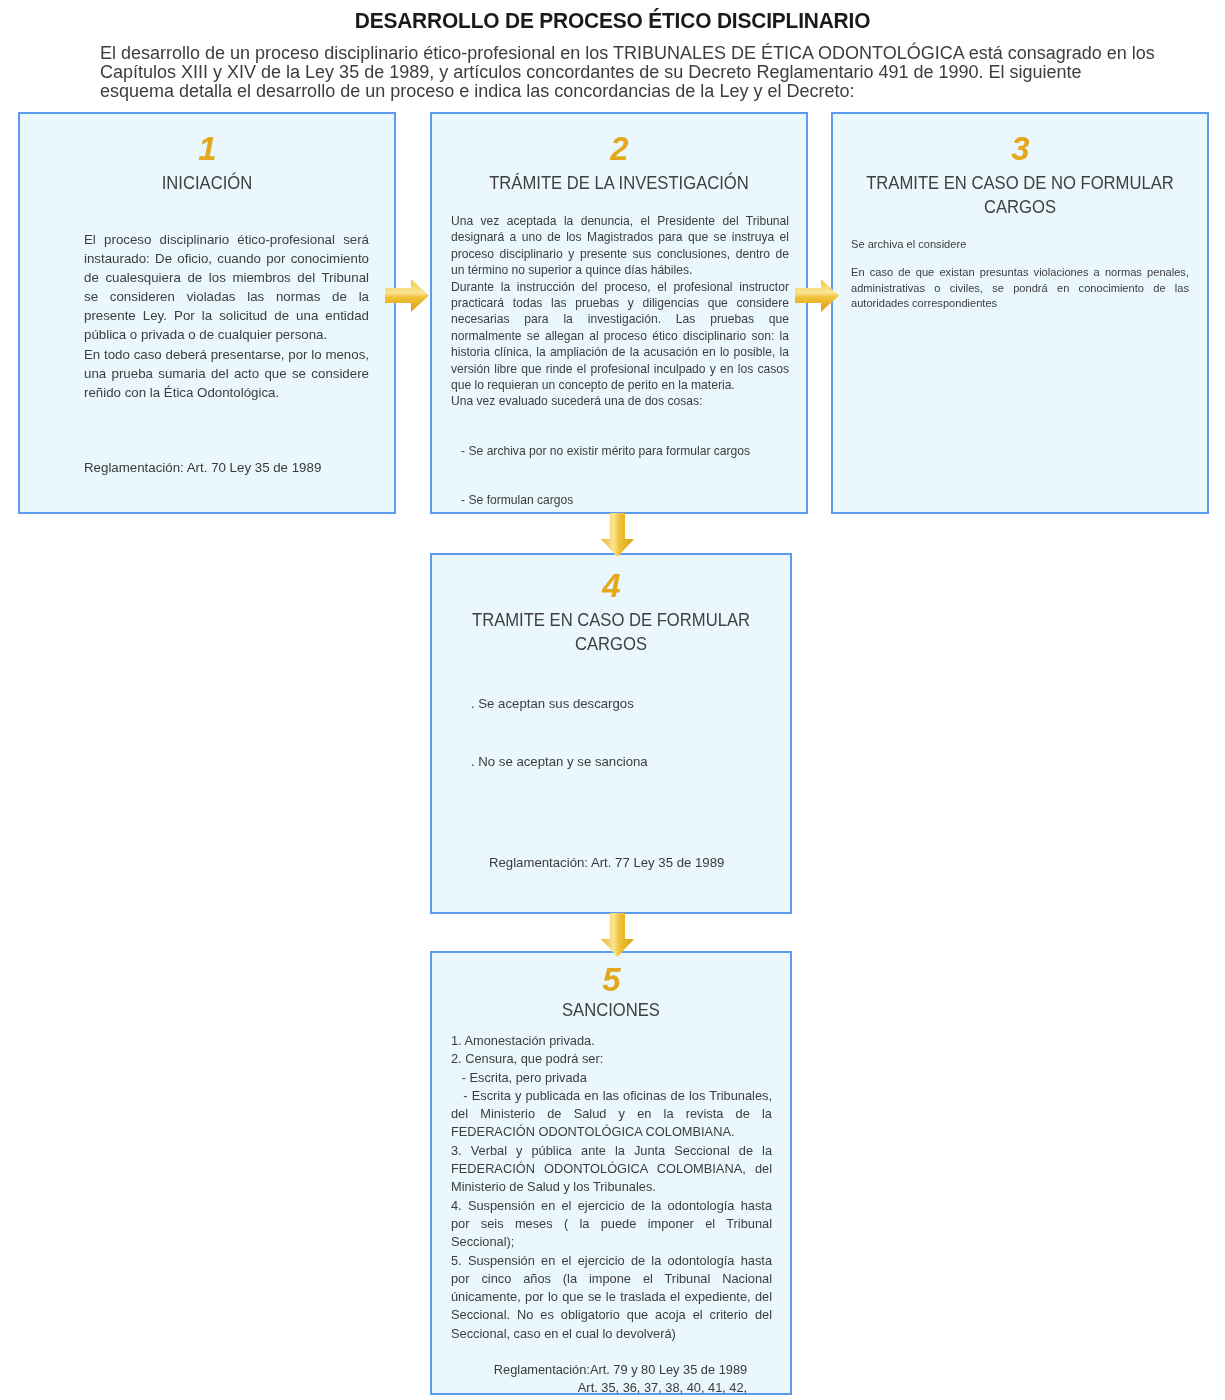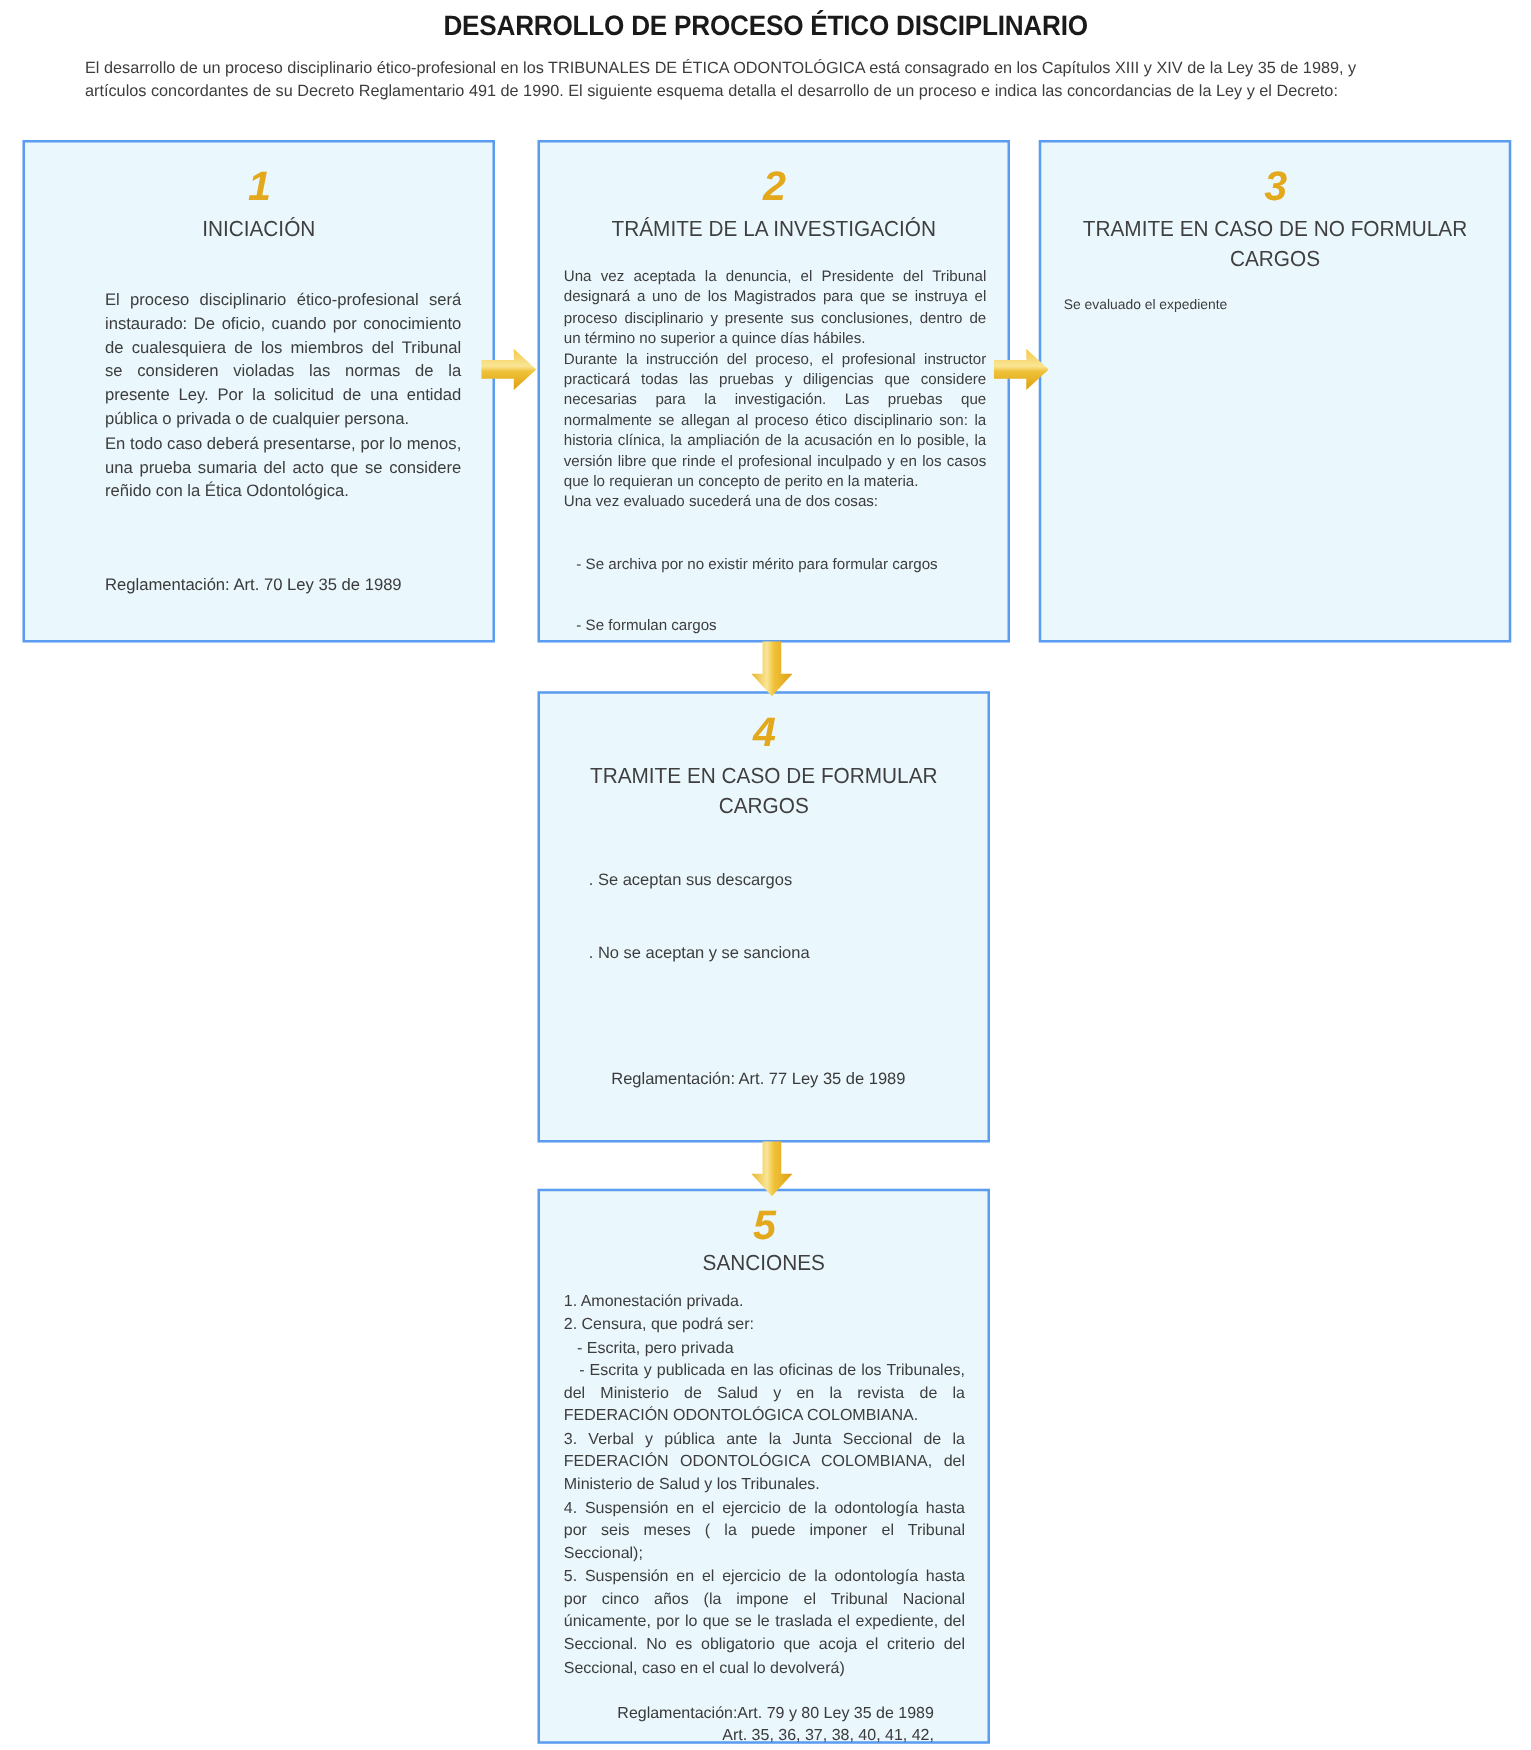--- a/index.html
+++ b/index.html
@@ -28,23 +28,23 @@
     font-weight: bold;
     letter-spacing: -0.2px;
     color: #1a1a1a;
     font-family: "Liberation Sans Narrow", "Liberation Sans", sans-serif;
     transform: scaleX(0.93);
     transform-origin: center top;
   }
   #intro-paragraph {
     position: absolute;
     top: 44px;
-    left: 68px;
+    left: 100px;
     width: 1060px;
-    font-size: 13px;
+    font-size: 18px;
     line-height: 19px;
     color: #3d3d3d;
     text-align: left;
   }
 
   
   .flow-box {
     position: absolute;
     background: #eaf7fd;
     border: 2px solid #5b9bf0;
@@ -145,22 +145,23 @@
     <div>   - Se archiva por no existir mérito para formular cargos</div>
     <div>   - Se formulan cargos</div>
   </div>
   <div class="ref-block">Reglamentación: Art. 71, 75 y 76 Ley 35 de 1989</div>
   <div class="ref-block" style="margin:0 14px 0 19px;font-size:12.1px;line-height:16.4px;text-align:right;">Art. 28, 29, 30, 31, 32 y 33 D.491 de 1990</div>
 </div>
 
 <div class="flow-box" id="box-3">
   <div class="box-number">3</div>
   <div class="box-heading">TRAMITE EN CASO DE NO FORMULAR CARGOS</div>
-  <div class="box-body">Se evaluado el expediente</div>
+  <div class="box-body">Se archiva el considere</div>
   <div class="spacer-gap"></div>
+  <div class="box-body justified" style="margin:0 18px 0 18px;font-size:11.1px;line-height:15.3px;">En caso de que existan presuntas violaciones a normas penales, administrativas o civiles, se pondrá en conocimiento de las autoridades correspondientes</div>
 </div>
 
 <div class="flow-box" id="box-4">
   <div class="box-number">4</div>
   <div class="box-heading">TRAMITE EN CASO DE FORMULAR CARGOS</div>
   <div class="box-body" style="margin:0 28px 0 28px;font-size:13.2px;line-height:19.2px;">
     <div>   . Se aceptan sus descargos</div>
     <div>   . No se aceptan y se sanciona</div>
   </div>
   <div class="ref-block">Reglamentación: Art. 77 Ley 35 de 1989</div>

